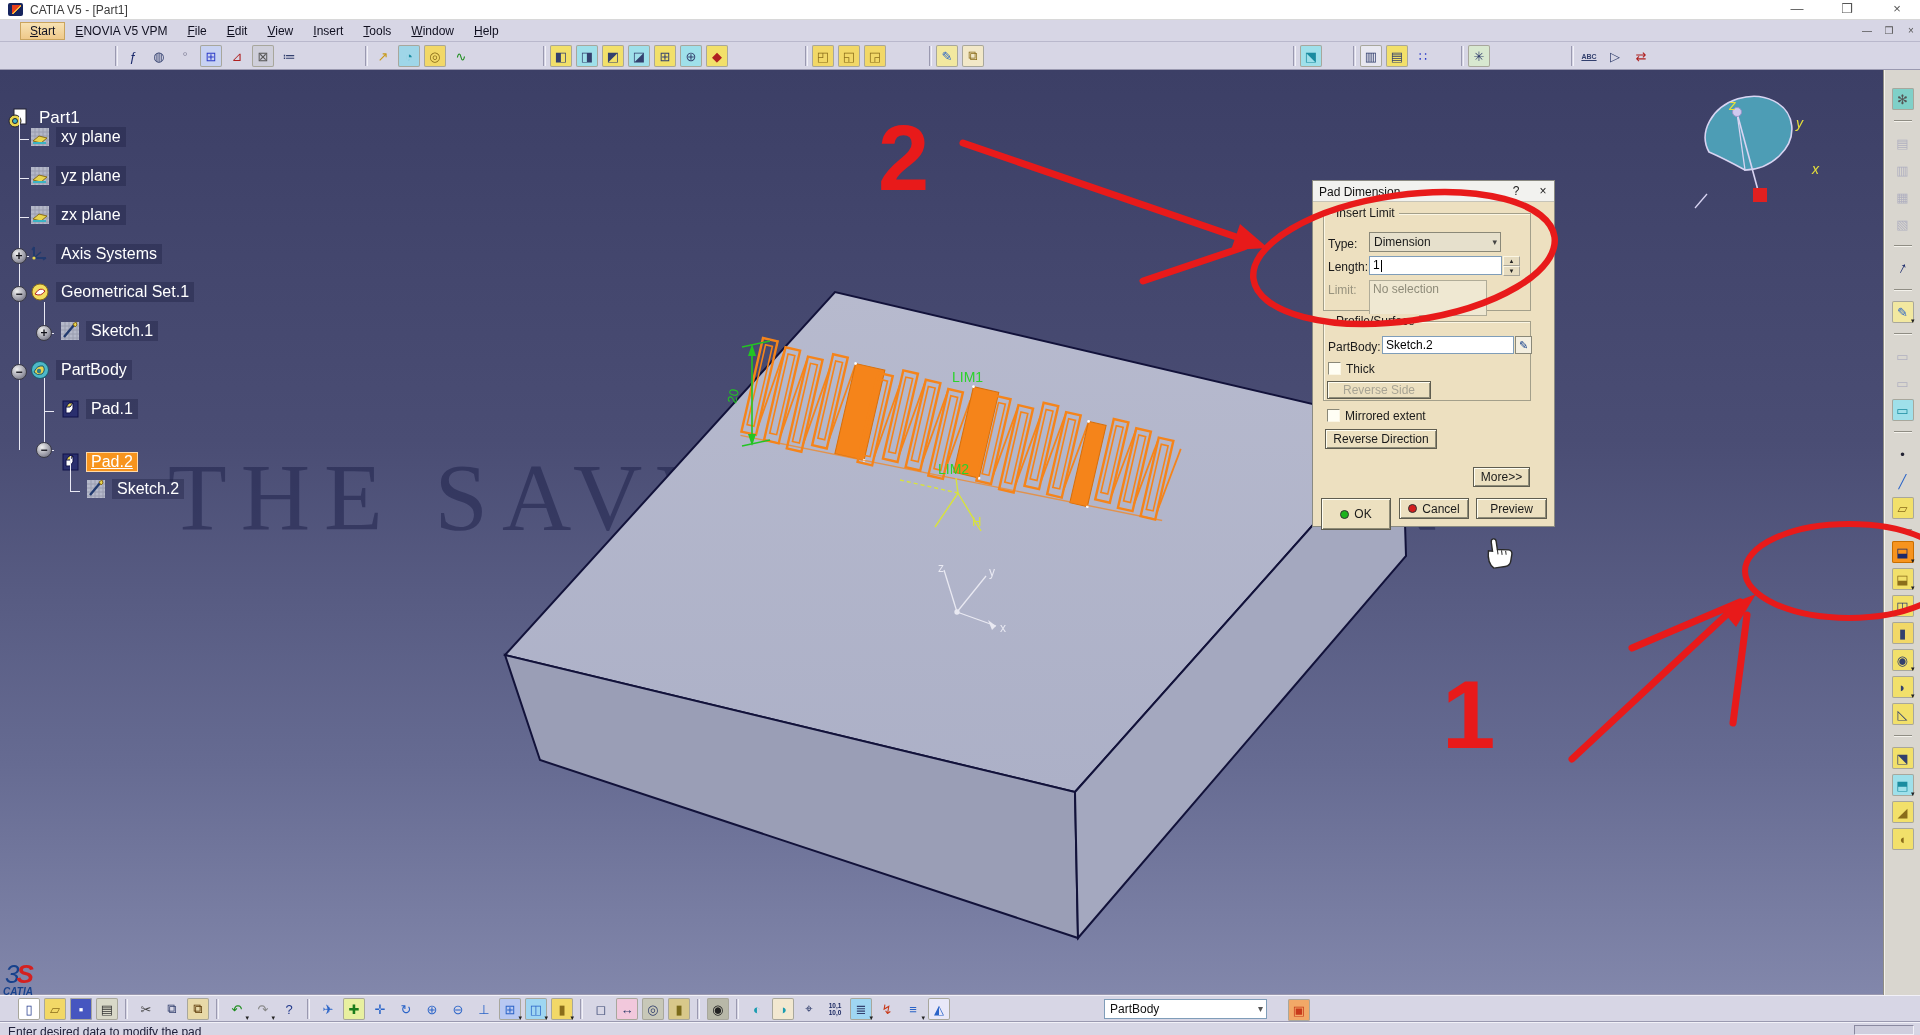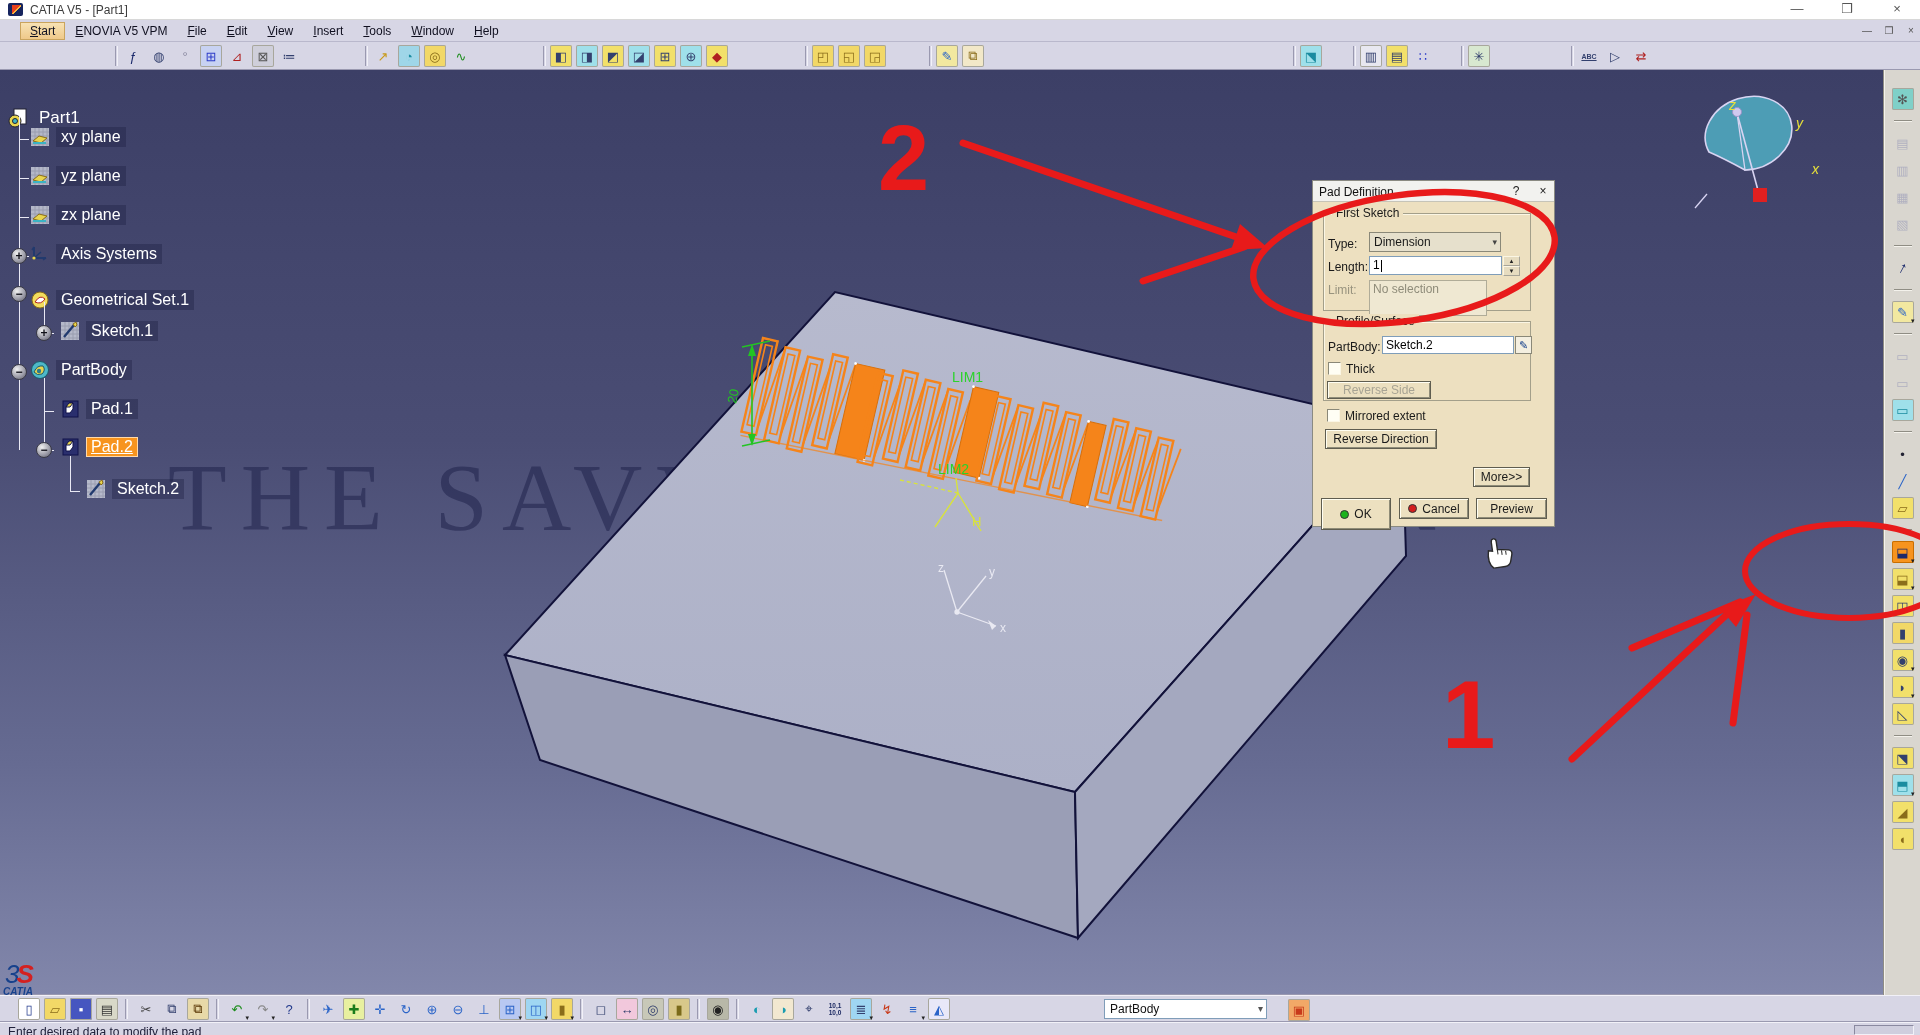--- a/index.html
+++ b/index.html
@@ -406,21 +406,21 @@
       <div class="tree-badge" style="left: 11px; top: 178px;">+</div>
       <div class="tree-row" style="left: 30px; top: 174px;">
         <span class="tree-icon"><svg width="20" height="20" viewBox="0 0 20 20">
             <path d="M4 3 v11 h12" stroke="#223a6e" stroke-width="2" fill="none"></path>
             <path d="M4 3 l-2 3 M16 14 l-3 2 M4 14 l7 -6" stroke="#223a6e" stroke-width="1.5" fill="none"></path>
             <circle cx="4" cy="14" r="1.6" fill="#e8d44d"></circle>
           </svg></span>
         <span class="tree-label">Axis Systems</span>
       </div>
       <div class="tree-badge" style="left: 11px; top: 216px;">−</div>
-      <div class="tree-row" style="left: 30px; top: 220px; align-items: flex-end;">
+      <div class="tree-row" style="left: 30px; top: 212px; align-items: flex-end;">
         <span class="tree-icon"><svg width="20" height="20" viewBox="0 0 20 20">
             <circle cx="10" cy="10" r="8" fill="#f2dd5e" stroke="#8a6d1a"></circle>
             <path d="M5 12 Q10 4 15 9 Q11 15 5 12 Z" fill="#fff" stroke="#b02020"></path>
           </svg></span>
         <span class="tree-label">Geometrical Set.1</span>
       </div>
       <div class="tree-badge" style="left: 36px; top: 255px;">+</div>
       <div class="tree-row" style="left: 60px; top: 251px;">
         <span class="tree-icon"><svg width="20" height="20" viewBox="0 0 20 20">
             <rect x="1" y="1" width="18" height="18" fill="#c9ccd9" opacity=".85"></rect>
@@ -441,21 +441,21 @@
       </div>
       <div class="tree-row" style="left: 60px; top: 329px;">
         <span class="tree-icon"><svg width="20" height="20" viewBox="0 0 20 20">
             <rect x="3" y="2" width="15" height="16" fill="#2a2f6e" stroke="#11134a"></rect>
             <path d="M6 14 L10 14 L13 10 L13 4 L9 4 L6 8 Z" fill="#fff" stroke="#11134a"></path>
             <path d="M6 8 L9 4 L13 4 L10 8 Z" fill="#e8d44d" stroke="#11134a"></path>
           </svg></span>
         <span class="tree-label">Pad.1</span>
       </div>
       <div class="tree-badge" style="left: 36px; top: 372px;">−</div>
-      <div class="tree-row" style="left: 60px; top: 367px; text-align: right;">
+      <div class="tree-row" style="left: 60px; top: 382px; text-align: right;">
         <span class="tree-icon"><svg width="20" height="20" viewBox="0 0 20 20">
             <rect x="3" y="2" width="15" height="16" fill="#2a2f6e" stroke="#11134a"></rect>
             <path d="M6 14 L10 14 L13 10 L13 4 L9 4 L6 8 Z" fill="#fff" stroke="#11134a"></path>
             <path d="M6 8 L9 4 L13 4 L10 8 Z" fill="#e8d44d" stroke="#11134a"></path>
           </svg></span>
         <span class="tree-label selected">Pad.2</span>
       </div>
       <div class="tree-row" style="left: 86px; top: 409px;">
         <span class="tree-icon"><svg width="20" height="20" viewBox="0 0 20 20">
             <rect x="1" y="1" width="18" height="18" fill="#c9ccd9" opacity=".85"></rect>
@@ -555,27 +555,27 @@
       <span style="color: rgb(138, 109, 26);">◖</span>
     </div>
   </div>
 <div id="ds-logo">
   <div class="three"><span>3</span><b>S</b></div>
   <div class="catia">CATIA</div>
 </div>
 
 <div id="pad-dialog">
   <div class="dtitle">
-    <span class="t">Pad Definition</span>
+    <span class="t">Pad Dimension</span>
     <span class="dbtn" style="left:195px">?</span>
     <span class="dbtn" style="left:222px">×</span>
   </div>
 
   <div class="groupbox" style="top:32px;height:98px">
-    <span class="gb-legend">First Sketch</span>
+    <span class="gb-legend">Insert Limit</span>
     <span class="fld-label" style="top:23px">Type:</span>
     <div class="combo" style="left:45px;top:18px;width:132px;height:20px">
       <span>Dimension</span>
       <span class="chev">▾</span>
     </div>
     <span class="fld-label" style="top:46px">Length:</span>
     <div class="tinput" style="left:45px;top:42px;width:133px;height:19px">
       <span>1</span><span class="caret"></span>
     </div>
     <div class="spin" style="left:179px;top:42px;height:19px">

